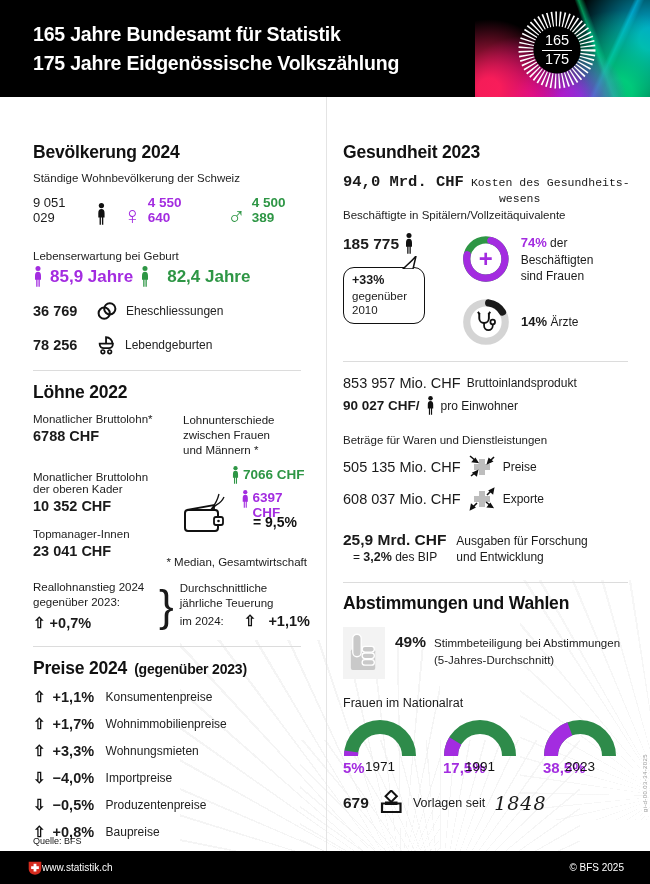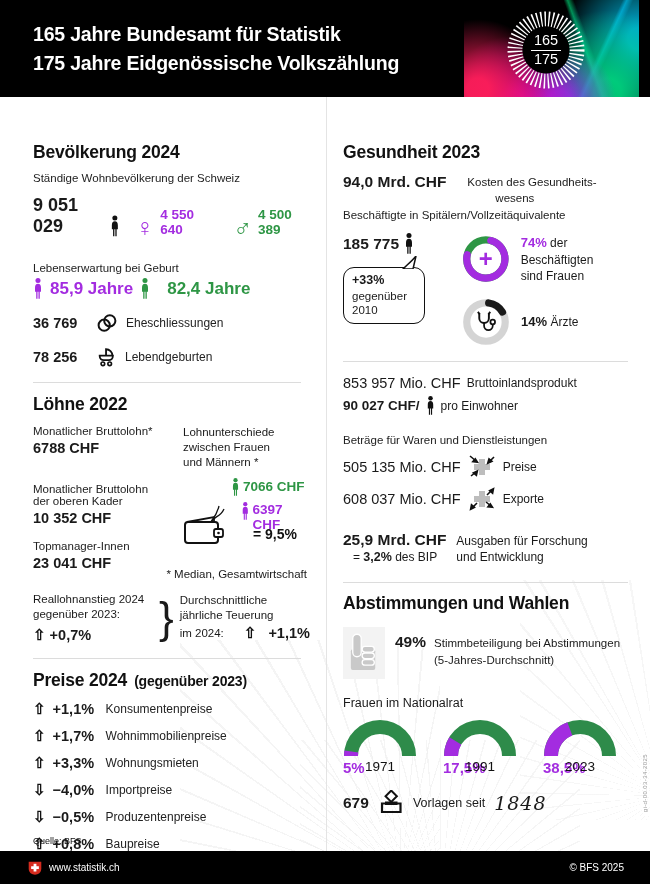--- a/index.html
+++ b/index.html
@@ -2,21 +2,21 @@
 <html><head>
 <meta charset="utf-8">
 <style>
   * { margin:0; padding:0; box-sizing:border-box; }
   body { background:#888; font-family:"Liberation Sans", sans-serif; }
   .page { position:relative; width:650px; height:884px; background:#fff; overflow:hidden; margin:0 auto; color:#1a1a1a; }
 
   
   .hdr { position:relative; height:97px; background:#000; display:flex; align-items:center; padding-left:33px; z-index:2; }
   .hdr-titles { color:#fff; font-weight:bold; font-size:19.5px; line-height:1.45; letter-spacing:-0.2px; }
-  .hdr-art { position:absolute; right:11px; top:0; width:175px; height:97px; overflow:hidden;
+  .hdr-art { position:absolute; right:0; top:0; width:175px; height:97px; overflow:hidden;
     background:
       radial-gradient(circle at 8% 92%, rgba(255,30,90,.95) 0 6%, transparent 38%),
       radial-gradient(circle at 28% 108%, rgba(255,0,190,.75) 0 8%, transparent 42%),
       radial-gradient(circle at 55% 105%, rgba(150,40,255,.8) 0 8%, transparent 40%),
       radial-gradient(circle at 82% 95%, rgba(0,225,130,.85) 0 8%, transparent 48%),
       radial-gradient(circle at 100% 40%, rgba(0,210,255,.8) 0 6%, transparent 42%),
       linear-gradient(70deg, transparent 64%, rgba(0,255,140,.55) 66%, transparent 69%),
       linear-gradient(115deg, transparent 72%, rgba(0,200,255,.55) 74%, transparent 77%),
       #000; }
   .logo-ring { position:absolute; left:40px; top:8px; }
@@ -38,21 +38,21 @@
   .col-r { flex:1; margin-left:15px; border-left:1px solid #e4e4e4; padding-left:16px; padding-right:12px; }
   h2 { font-size:17.5px; font-weight:bold; color:#111; letter-spacing:-0.2px; }
   .sub { font-size:11.5px; color:#222; }
   .lbl { font-size:12px; color:#222; }
   hr.div { border:none; border-top:1px solid #dcdcdc; margin-right:10px; }
 
   
   .pop-h2 { margin-top:45px; }
   .pop-sub { margin-top:9px; }
   .pop-big { margin-top:11px; display:flex; align-items:flex-end; gap:6px; }
-  .pop-total { font-size:18px; font-weight:bold; }
+  .pop-total { font-size:13px; font-weight:normal; }
   .sym-f { color:#A32CE0; font-size:25px; font-weight:bold; line-height:.8; margin-left:10px; }
   .sym-m { color:#2E9645; font-size:25px; font-weight:bold; line-height:.8; margin-left:14px; }
   .pop-fnum { color:#A32CE0; font-size:13.5px; font-weight:bold; }
   .pop-mnum { color:#2E9645; font-size:13.5px; font-weight:bold; }
   .life-lbl { margin-top:25px; }
   .life-row { margin-top:4px; display:flex; align-items:center; gap:7px; }
   .life-f { color:#A32CE0; font-size:17px; font-weight:bold; }
   .life-m { color:#2E9645; font-size:17px; font-weight:bold; margin-left:10px; }
   .stat-row { margin-top:14px; display:flex; align-items:center; gap:8px; }
   .stat-val { font-size:14.5px; font-weight:bold; min-width:55px; }
@@ -82,21 +82,21 @@
   .arrow { font-size:15px; font-weight:bold; color:#111; }
 
   
   .pri-h2 { margin-top:11px; display:flex; align-items:baseline; gap:7px; }
   .pri-suffix { font-size:14px; font-weight:bold; }
   .pri-row { display:flex; align-items:center; gap:7px; margin-top:9px; }
   .pri-val { font-size:14.5px; font-weight:bold; min-width:46px; }
 
   
   .hea-h2 { margin-top:45px; }
-  .hea-cost { margin-top:10px; display:flex; gap:21px; align-items:flex-start; }
+  .hea-cost { margin-top:10px; display:flex; gap:7px; align-items:flex-start;font-family:Liberation Mono, monospace; }
   .hea-cost-val { font-size:15.5px; font-weight:bold; white-space:nowrap; }
   .hea-cost-lbl { font-size:11.5px; line-height:1.35; padding-top:2px; }
   .hea-cost-lbl .l2 { padding-left:28px; }
   .hea-staff { margin-top:3px; }
   .hea-flex { display:flex; margin-top:12px; }
   .hea-leftcol { width:118px; }
   .hea-num { display:flex; align-items:center; gap:5px; font-size:15.5px; font-weight:bold; }
   .bubble { position:relative; width:82px; border:1.6px solid #111; border-radius:11px; padding:5px 7px 6px 8px; margin-top:13px; font-size:11.5px; line-height:1.25; background:#fff; }
   .bubble .b1l { font-weight:bold; font-size:12.5px; }
   .bubble-tail { position:absolute; top:-12px; right:7px; }
@@ -133,21 +133,21 @@
   .gauge-year { position:absolute; left:50%; transform:translateX(-50%); bottom:14px; font-size:13.5px; color:#111; background:transparent; }
   .gauge-pct { color:#A32CE0; font-weight:bold; font-size:15px; margin-top:1px; }
   .prop-row { display:flex; align-items:center; gap:9px; margin-top:14px; }
   .prop-val { font-size:15.5px; font-weight:bold; }
   .prop-lbl { font-size:12.5px; }
   .prop-since { font-family:"DejaVu Serif", serif; font-style:italic; font-size:19px; letter-spacing:1px; }
 
   
   .quelle { position:absolute; left:33px; bottom:38px; font-size:9px; color:#111; z-index:2; }
   .ftr { position:absolute; left:0; bottom:0; width:100%; height:33px; background:#000; display:flex; align-items:center; justify-content:space-between; padding:0 26px 0 28px; z-index:2; }
-  .ftr-left { display:flex; align-items:center; gap:7px; color:#fff; font-size:10px; }
+  .ftr-left { display:flex; align-items:center; color:#fff; font-size:10px; }
   .ftr-right { color:#fff; font-size:10px; }
   .side-code { position:absolute; right:2px; bottom:72px; writing-mode:vertical-rl; transform:rotate(180deg); font-size:6px; color:#9a9a9a; letter-spacing:.4px; z-index:2; }
 
   svg.ic { display:block; }
 </style>
 </head>
 <body>
 
 <div class="page">
 

